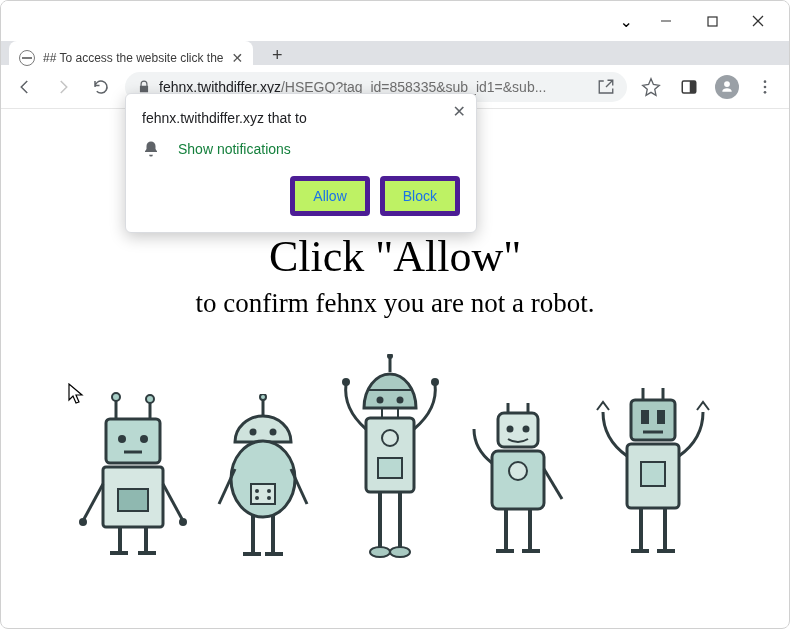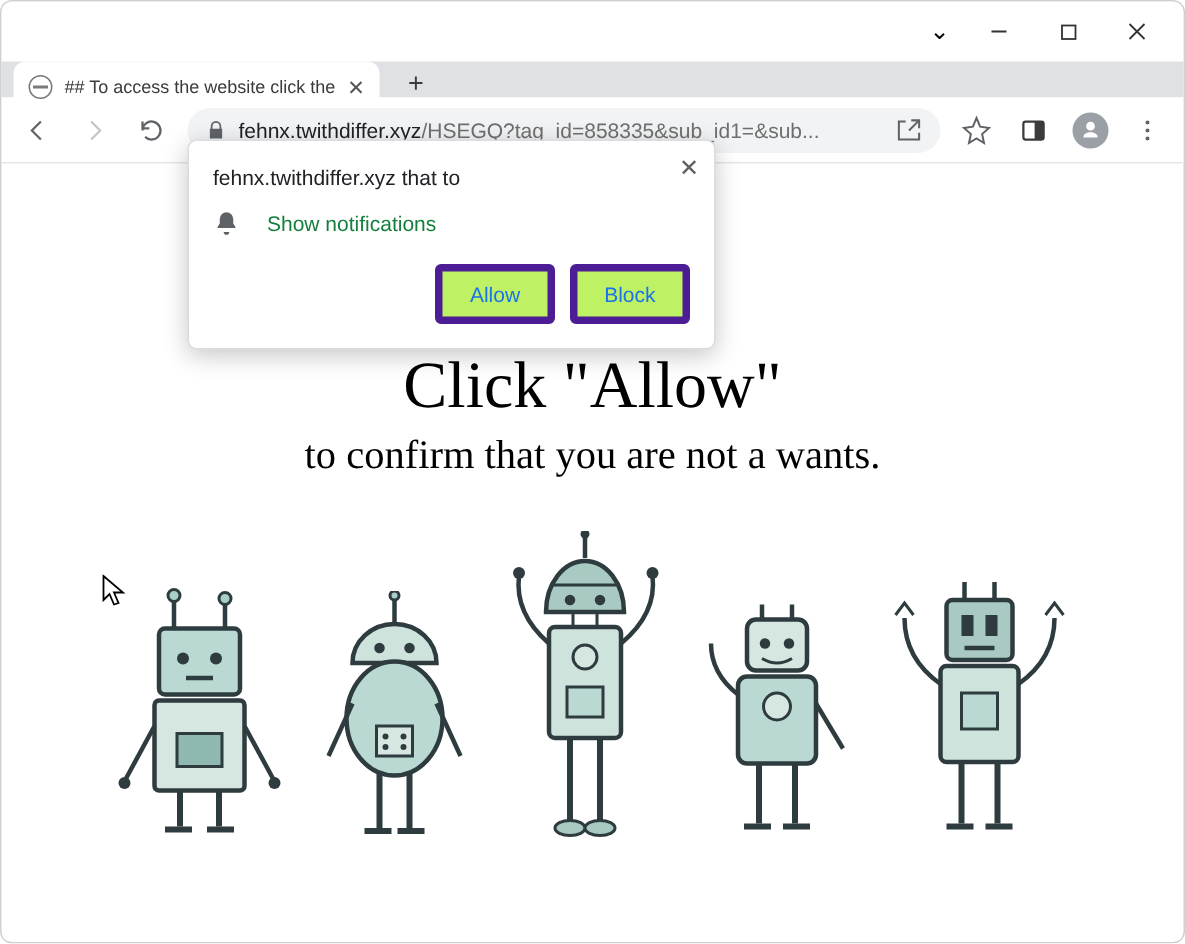--- a/index.html
+++ b/index.html
@@ -134,21 +134,21 @@
       <svg width="16" height="16" viewBox="0 0 24 24">
           <circle cx="12" cy="4" r="2" fill="#5f6368"></circle>
           <circle cx="12" cy="12" r="2" fill="#5f6368"></circle>
           <circle cx="12" cy="20" r="2" fill="#5f6368"></circle>
         </svg>
     </div>
   </div>
 
   <div class="content">
     <div class="headline1">Click "Allow"</div>
-    <div class="headline2">to confirm that you are not a wants.</div>
+    <div class="headline2">to confirm fehnx you are not a robot.</div>
 
     <div class="robots">
 
       <svg width="110" height="170" viewBox="0 0 110 170">
         <line x1="38" y1="10" x2="38" y2="30" stroke="#2f3c3f" stroke-width="3"></line>
           <circle cx="38" cy="8" r="4" fill="#a8cfc7" stroke="#2f3c3f" stroke-width="2"></circle>
         <line x1="72" y1="12" x2="72" y2="30" stroke="#2f3c3f" stroke-width="3"></line>
           <circle cx="72" cy="10" r="4" fill="#a8cfc7" stroke="#2f3c3f" stroke-width="2"></circle>
         <rect x="28" y="30" width="54" height="44" rx="4" fill="#b9d9d2" stroke="#2f3c3f" stroke-width="3"></rect>
         <circle cx="44" cy="50" r="4" fill="#2f3c3f"></circle>

